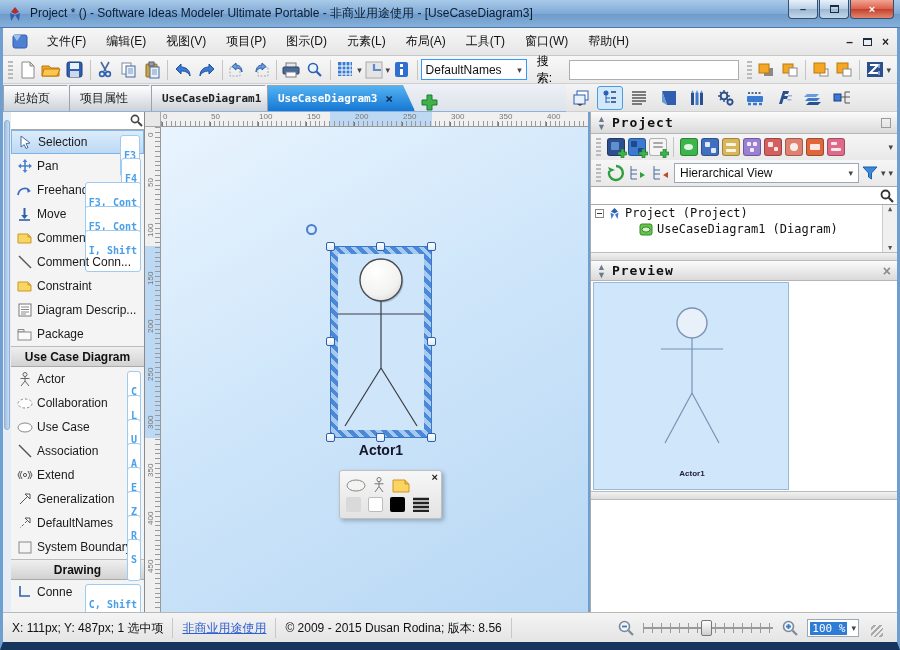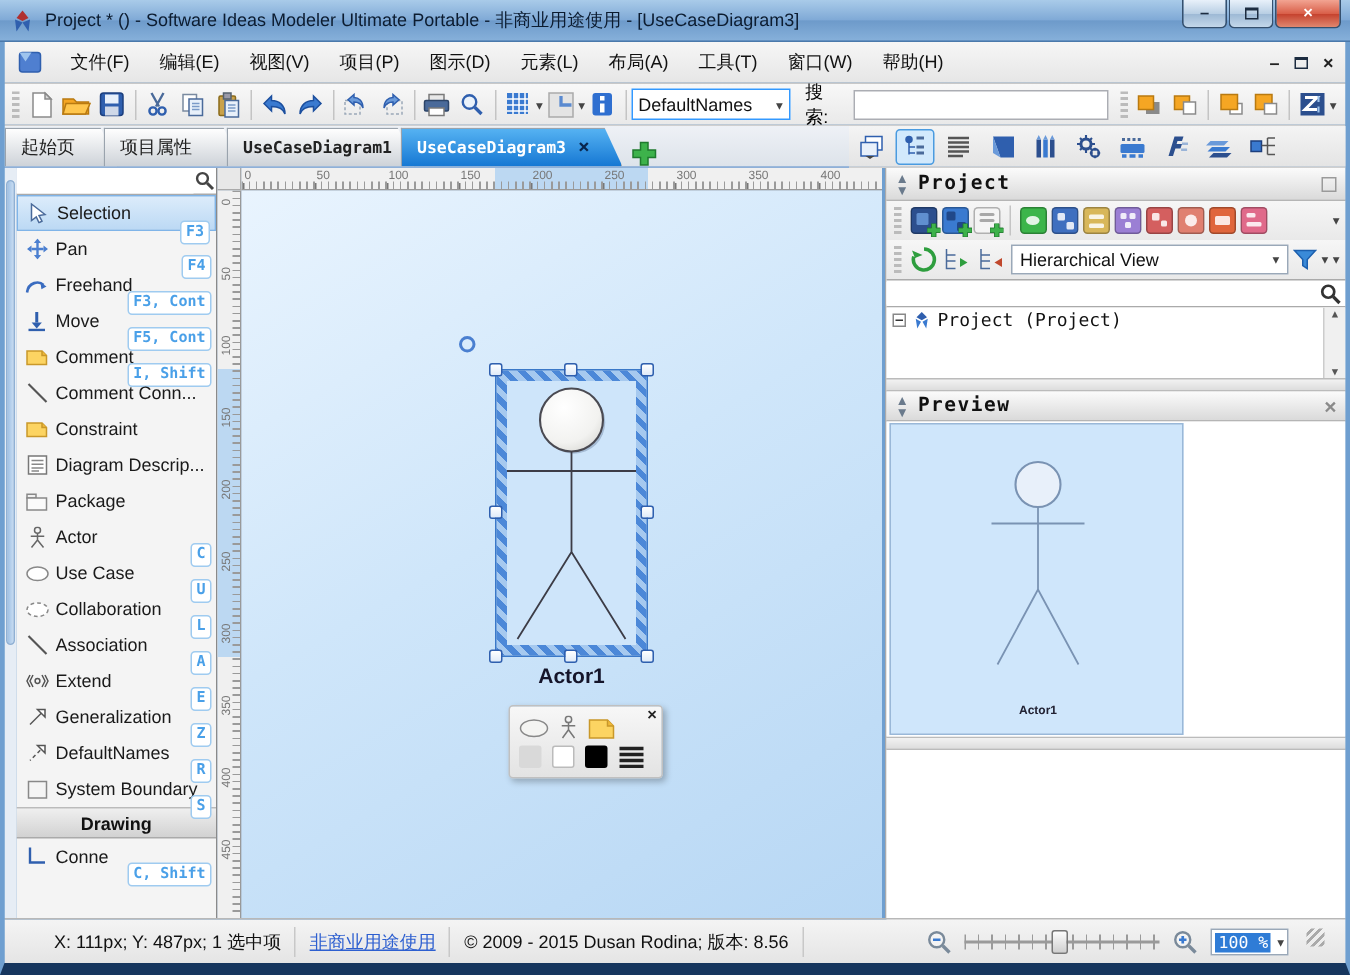--- a/index.html
+++ b/index.html
@@ -60,22 +60,22 @@
   #pal-scroll { left:3px; top:112px; width:8px; height:500px; background:#e6edf5; }
   #pal-thumb { left:4px; top:120px; width:6px; height:310px; border-radius:3px;
     background:linear-gradient(90deg,#9fc0e4,#c7dcf2); border:1px solid #8fb0d4; }
   #palette { left:11px; top:112px; width:134px; height:500px; background:#f4f4f4; border-right:1px solid #8a8a8a; overflow:hidden; }
   #pal-search { width:133px; height:18px; background:#fff; border-bottom:1px solid #aaa; display:flex; align-items:center; }
   #pal-search input { flex:1; height:16px; border:0; outline:none; min-width:0; }
   .pal-item { height:24px; display:flex; align-items:center; padding:0 3px 0 5px; position:relative; color:#1a1a1a; }
   .pal-item.sel { background:linear-gradient(#dcecfb,#bcd9f4); border:1px solid #7fb4e8; }
   .pal-ico { width:17px; display:flex; justify-content:center; margin-right:4px; flex:none; }
   .pal-label { white-space:nowrap; overflow:hidden; flex:1; }
-  .badge { position:absolute; right:3px; top:16px; background:#fff; border:1px solid #9fcbf0; border-radius:3px;
-    color:#4aa0e8; font-family:"DejaVu Sans Mono",monospace; font-size:10px; font-weight:bold; padding:0 3px; line-height:14px; }
+  .badge { position:absolute; right:3px; top:4px; background:#fff; border:1px solid #9fcbf0; border-radius:3px;
+    color:#4aa0e8; font-family:"DejaVu Sans Mono",monospace; font-size:10px; font-weight:bold; padding:13px 3px; line-height:14px; }
   .pal-header { height:21px; background:linear-gradient(#efefef,#d2d2d2); border-top:1px solid #bbb; border-bottom:1px solid #aaa;
     display:flex; align-items:center; justify-content:center; font-weight:bold; color:#111; }
 
   
   #ruler-corner { left:145px; top:112px; width:16px; height:15px; background:#e8e8e8; border-right:1px solid #aaa; border-bottom:1px solid #aaa; }
   #ruler-h { left:161px; top:112px; width:427px; height:15px; background:#f0f0f0; border-bottom:1px solid #999; overflow:hidden; }
   #ruler-h .ticks { position:absolute; left:0; bottom:0; width:100%; height:5px;
     background:repeating-linear-gradient(90deg,#9a9a9a 0 1px,transparent 1px 4.8px); }
   #ruler-h .hl { position:absolute; left:169px; top:0; width:102px; height:15px; background:#bcd8f2; }
   .rh-num { position:absolute; top:0px; font-size:8px; color:#777; }
@@ -121,24 +121,24 @@
   .expbox::after { content:""; position:absolute; left:1px; top:3px; width:5px; height:1px; background:#333; }
   .tscroll { position:absolute; right:0; top:0; width:15px; height:47px; background:#f0f0f0; border-left:1px solid #ccc;
     display:flex; flex-direction:column; justify-content:space-between; align-items:center; font-size:7px; color:#555; }
   #preview-body { position:relative; height:210px; background:#fff; }
   #preview-blue { position:absolute; left:2px; top:1px; width:196px; height:208px; background:#cfe6fb; border:1px solid #9ab8d8; }
   #preview-label { position:absolute; left:60px; top:186px; width:76px; text-align:center; font-size:8px; font-weight:bold; color:#223; }
   .hsplit { height:9px; background:linear-gradient(#f2f2f2,#ddd); border-top:1px solid #bbb; border-bottom:1px solid #bbb; }
 
   
   #statusbar { left:3px; top:612px; width:894px; height:31px; background:linear-gradient(#f4f4f4,#e4e4e4);
-    border-top:1px solid #b8b8b8; display:flex; align-items:center; color:#111;padding-left:24px; }
+    border-top:1px solid #b8b8b8; display:flex; align-items:center; color:#111; }
   .sseg { padding:0 9px; height:20px; display:flex; align-items:center; border-right:1px solid #c8c8c8; white-space:nowrap; }
   .link { color:#2d5fd0; text-decoration:underline; }
-  #zoomctl { margin-left:auto; display:flex; align-items:flex-start; gap:8px; padding-right:14px; }
+  #zoomctl { margin-left:auto; display:flex; align-items:flex-end; gap:8px; padding-right:14px; }
   .slider { width:130px; height:18px; position:relative; }
   .slider .track { position:absolute; left:0; right:0; top:8px; height:2px; background:#9a9a9a; }
   .slider .ticks { position:absolute; left:0; right:0; top:4px; height:10px;
     background:repeating-linear-gradient(90deg,#9a9a9a 0 1px,transparent 1px 9px); }
   .slider .thumb { position:absolute; left:58px; top:1px; width:11px; height:16px; border:1px solid #777;
     border-radius:2px; background:linear-gradient(#fdfdfd,#cfcfcf); }
   #zoomval { background:#fff; border:1px solid #9aa8b8; height:18px; display:flex; align-items:center; padding:0 2px; gap:4px; }
   #zoomval .v { background:#2f7cd6; color:#fff; font-size:11px; padding:0 2px; }
   .resize-grip { width:12px; height:12px; margin-left:4px;
     background:repeating-linear-gradient(135deg,transparent 0 2px,#aaa 2px 4px); }
@@ -518,48 +518,51 @@
   <div class="pal-item">
     <span class="pal-ico">
         <svg width="15" height="13" viewBox="0 0 15 13">
           <path d="M1 4 h6 v-2.5 h-6 z" fill="#f0f0f0" stroke="#888"></path>
           <rect x="1" y="4" width="13" height="8" fill="#fafafa" stroke="#888"></rect>
         </svg>
       </span>
     <span class="pal-label">Package</span>
   </div>
 
+  <div class="pal-header">
+      <span>Use Case Diagram</span>
+    </div>
 
   <div class="pal-item">
     <span class="pal-ico">
         <svg width="12" height="15" viewBox="0 0 12 15">
           <circle cx="6" cy="2.5" r="2" fill="none" stroke="#666"></circle>
           <path d="M6 4.5 V9 M1.5 6.5 H10.5 M6 9 L2 14 M6 9 L10 14" stroke="#666" fill="none"></path>
         </svg>
       </span>
     <span class="pal-label">Actor</span>
     <span class="badge">C</span>
   </div>
   <div class="pal-item">
     <span class="pal-ico">
         <svg width="16" height="11" viewBox="0 0 16 11">
+          <ellipse cx="8" cy="5.5" rx="7" ry="4.5" fill="#fff" stroke="#888" stroke-dasharray="2.5 2"></ellipse>
+        </svg>
+      </span>
+    <span class="pal-label">Collaboration</span>
+    <span class="badge">L</span>
+  </div>
+  <div class="pal-item">
+    <span class="pal-ico">
+        <svg width="16" height="11" viewBox="0 0 16 11">
           <ellipse cx="8" cy="5.5" rx="7" ry="4.5" fill="#fff" stroke="#888"></ellipse>
         </svg>
       </span>
     <span class="pal-label">Use Case</span>
     <span class="badge">U</span>
-  </div>
-  <div class="pal-item">
-    <span class="pal-ico">
-        <svg width="16" height="11" viewBox="0 0 16 11">
-          <ellipse cx="8" cy="5.5" rx="7" ry="4.5" fill="#fff" stroke="#888" stroke-dasharray="2.5 2"></ellipse>
-        </svg>
-      </span>
-    <span class="pal-label">Collaboration</span>
-    <span class="badge">L</span>
   </div>
   <div class="pal-item">
     <span class="pal-ico">
         <svg width="14" height="14" viewBox="0 0 14 14">
           <path d="M1 1 L13 13" stroke="#555" stroke-width="1.4"></path>
         </svg>
       </span>
     <span class="pal-label">Association</span>
     <span class="badge">A</span>
   </div>
@@ -803,20 +806,27 @@
 
   <div id="tree">
     <div class="trow" style="padding-left:4px">
       <span class="expbox"></span>
       <svg width="13" height="13" viewBox="0 0 13 13">
           <path d="M6.5 1 L10 4.5 L6.5 6.5 L3 4.5 Z" fill="#2f5fae"></path>
           <path d="M2.5 5.5 L6 7.5 L3.5 12 Z M10.5 5.5 L7 7.5 L9.5 12 Z" fill="#3a7ad0"></path>
         </svg>
       <span>Project (Project)</span>
     </div>
+    <div class="trow" style="padding-left:48px">
+      <svg width="14" height="13" viewBox="0 0 14 13">
+          <rect x="1" y="1" width="12" height="11" rx="2" fill="#6cc24a" stroke="#2e8b2e"></rect>
+          <ellipse cx="7" cy="6.5" rx="4" ry="2.6" fill="#d8f2c8" stroke="#2e8b2e"></ellipse>
+        </svg>
+      <span>UseCaseDiagram1 (Diagram)</span>
+    </div>
     <div class="tscroll">
       <span>▲</span>
       <span>▼</span>
     </div>
   </div>
 
   <div class="hsplit"></div>
 
   <div class="phdr" style="height:20px">
     <span class="updn">▲<br>▼</span>

